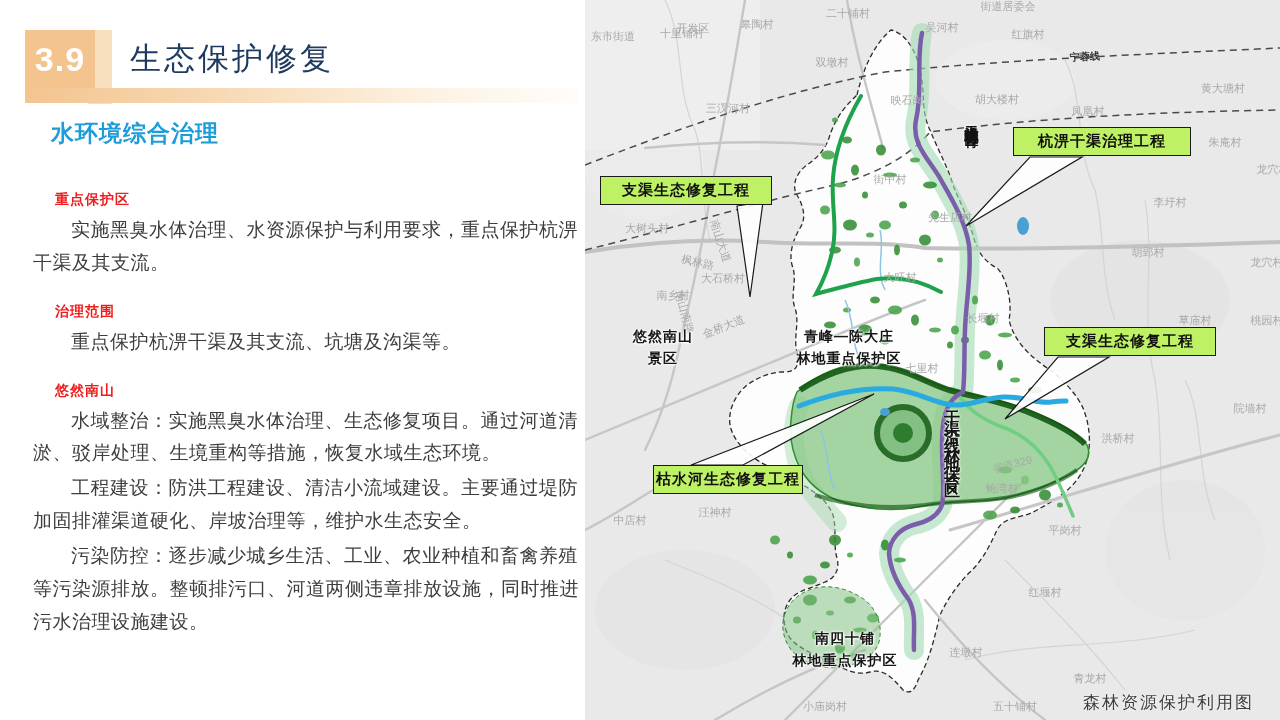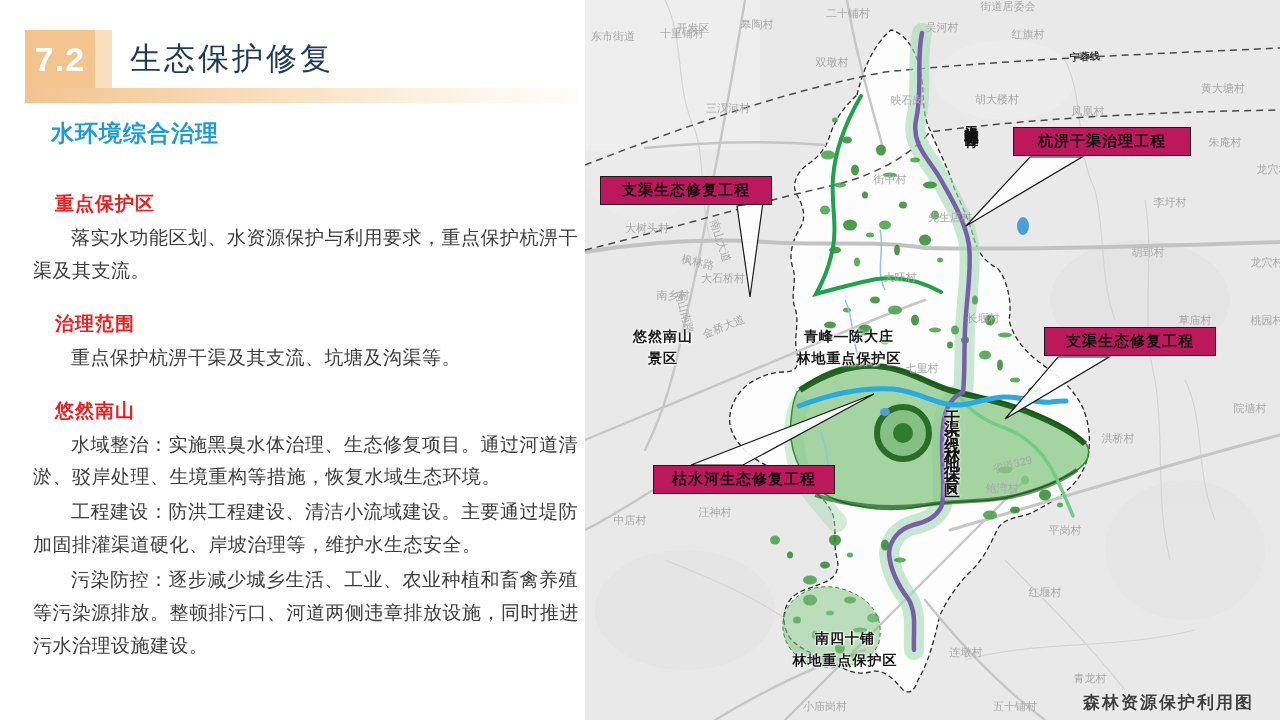--- a/index.html
+++ b/index.html
@@ -11,66 +11,66 @@
   .left-panel { position:absolute; left:0; top:0; width:585px; height:720px; background:#fff; }
   .header { position:absolute; left:0; top:0; width:585px; height:104px; }
   .badge-strip { position:absolute; left:88px; top:30px; width:24px; height:74px; background:#F8DFC0; }
   .badge-box { position:absolute; left:25px; top:30px; width:70px; height:58px; background:#F3C48E; display:flex; align-items:center; justify-content:center; }
   .badge-num { color:#fff; font-size:34px; font-weight:bold; letter-spacing:1px; }
   .grad-bar { position:absolute; left:25px; top:88px; width:553px; height:15px;
               background:linear-gradient(to right,#F3C48E 0%,#F7D9B4 35%,#FDF3E4 75%,#FFFDFA 100%); }
   .page-title { position:absolute; left:130px; top:38px; font-size:31px; font-weight:normal; color:#1E3A5F; letter-spacing:3px; }
   .subtitle { position:absolute; left:33px; top:118px; font-size:23px; font-weight:bold; color:#1C9CD8; letter-spacing:1px;margin-left:18px; }
   .content { position:absolute; left:33px; top:168px; width:546px; }
-  .sec-heading { font-size:19px; font-weight:bold; color:#F01D1D; padding-left:22px; margin-top:23px; margin-bottom:5px; letter-spacing:1px; }
+  .sec-heading { font-size:14px; font-weight:bold; color:#F01D1D; padding-left:22px; margin-top:23px; margin-bottom:5px; letter-spacing:1px; }
   .sec-para { font-size:19px; color:#3D3D3D; line-height:1.73; text-indent:2em; margin-bottom:2px; letter-spacing:0.5px; }
 
   
   .map-panel { position:absolute; left:585px; top:0; width:695px; height:720px; background:#E9E9E9; }
   .map-svg { position:absolute; left:0; top:0; }
 
-  .callout { position:absolute; background:#be185d; border:1.6px solid #1a1a1a; text-align:center;
+  .callout { position:absolute; background:#bef264; border:1.6px solid #1a1a1a; text-align:center;
              font-size:15px; font-weight:bold; color:#111; padding:4px 2px; letter-spacing:1px; z-index:5; }
   .callout-zhiqu1 { left:15px;  top:176px; width:172px; }
   .callout-hangpi { left:428px; top:127px; width:178px; }
   .callout-zhiqu2 { left:459px; top:327px; width:172px; }
-  .callout-kushui { left:68px;  top:465px; width:182px; }
+  .callout-kushui { left:68px;  top:465px; width:150px; }
 
   .area-label { position:absolute; text-align:center; font-size:14px; font-weight:bold; color:#161616; line-height:1.55; z-index:4;
                 text-shadow:0 0 3px #fff,0 0 3px #fff,1px 1px 2px rgba(255,255,255,.9); letter-spacing:1px; }
   .al-yrnanshan { left:28px;  top:326px; width:100px; }
   .al-qingfeng  { left:190px; top:326px; width:148px; }
   .al-nansishipu{ left:182px; top:628px; width:156px; }
 
   .v-label { position:absolute; writing-mode:vertical-rl; text-orientation:upright; font-size:14px; font-weight:bold; color:#141414; z-index:4;
              text-shadow:0 0 3px rgba(255,255,255,.95),0 0 3px rgba(255,255,255,.95); }
   .vl-top    { left:378px; top:114px; height:140px; letter-spacing:1px; }
   .vl-bottom { left:356px; top:398px; height:232px; font-size:16px; letter-spacing:9px; }
 
-  .map-caption { position:absolute; right:26px; bottom:6px; font-size:17px; font-weight:bold; color:#3F3F3F; letter-spacing:2px; z-index:4;
+  .map-caption { position:absolute; right:26px; bottom:6px; font-size:17px; font-weight:normal; color:#3F3F3F; letter-spacing:2px; z-index:4;
                  text-shadow:0 0 3px rgba(255,255,255,.8); }
 </style>
 </head>
 <body>
 
 <div class="slide">
 
   <div class="left-panel">
     <div class="header">
       <div class="badge-strip"></div>
       <div class="badge-box">
-        <span class="badge-num">7.2</span>
+        <span class="badge-num">3.9</span>
       </div>
       <div class="page-title">生态保护修复</div>
       <div class="grad-bar"></div>
     </div>
     <div class="subtitle">水环境综合治理</div>
     <div class="content" id="sections">
         <div class="sec-heading">重点保护区</div>
-        <div class="sec-para">落实水功能区划、水资源保护与利用要求，重点保护杭淠干渠及其支流。</div>
+        <div class="sec-para">实施黑臭水体治理、水资源保护与利用要求，重点保护杭淠干渠及其支流。</div>
         <div class="sec-heading">治理范围</div>
         <div class="sec-para">重点保护杭淠干渠及其支流、坑塘及沟渠等。</div>
         <div class="sec-heading">悠然南山</div>
         <div class="sec-para">水域整治：实施黑臭水体治理、生态修复项目。通过河道清淤、驳岸处理、生境重构等措施，恢复水域生态环境。</div>
         <div class="sec-para">工程建设：防洪工程建设、清洁小流域建设。主要通过堤防加固排灌渠道硬化、岸坡治理等，维护水生态安全。</div>
         <div class="sec-para">污染防控：逐步减少城乡生活、工业、农业种植和畜禽养殖等污染源排放。整顿排污口、河道两侧违章排放设施，同时推进污水治理设施建设。</div>
       </div>
   </div>
 
   <div class="map-panel">

